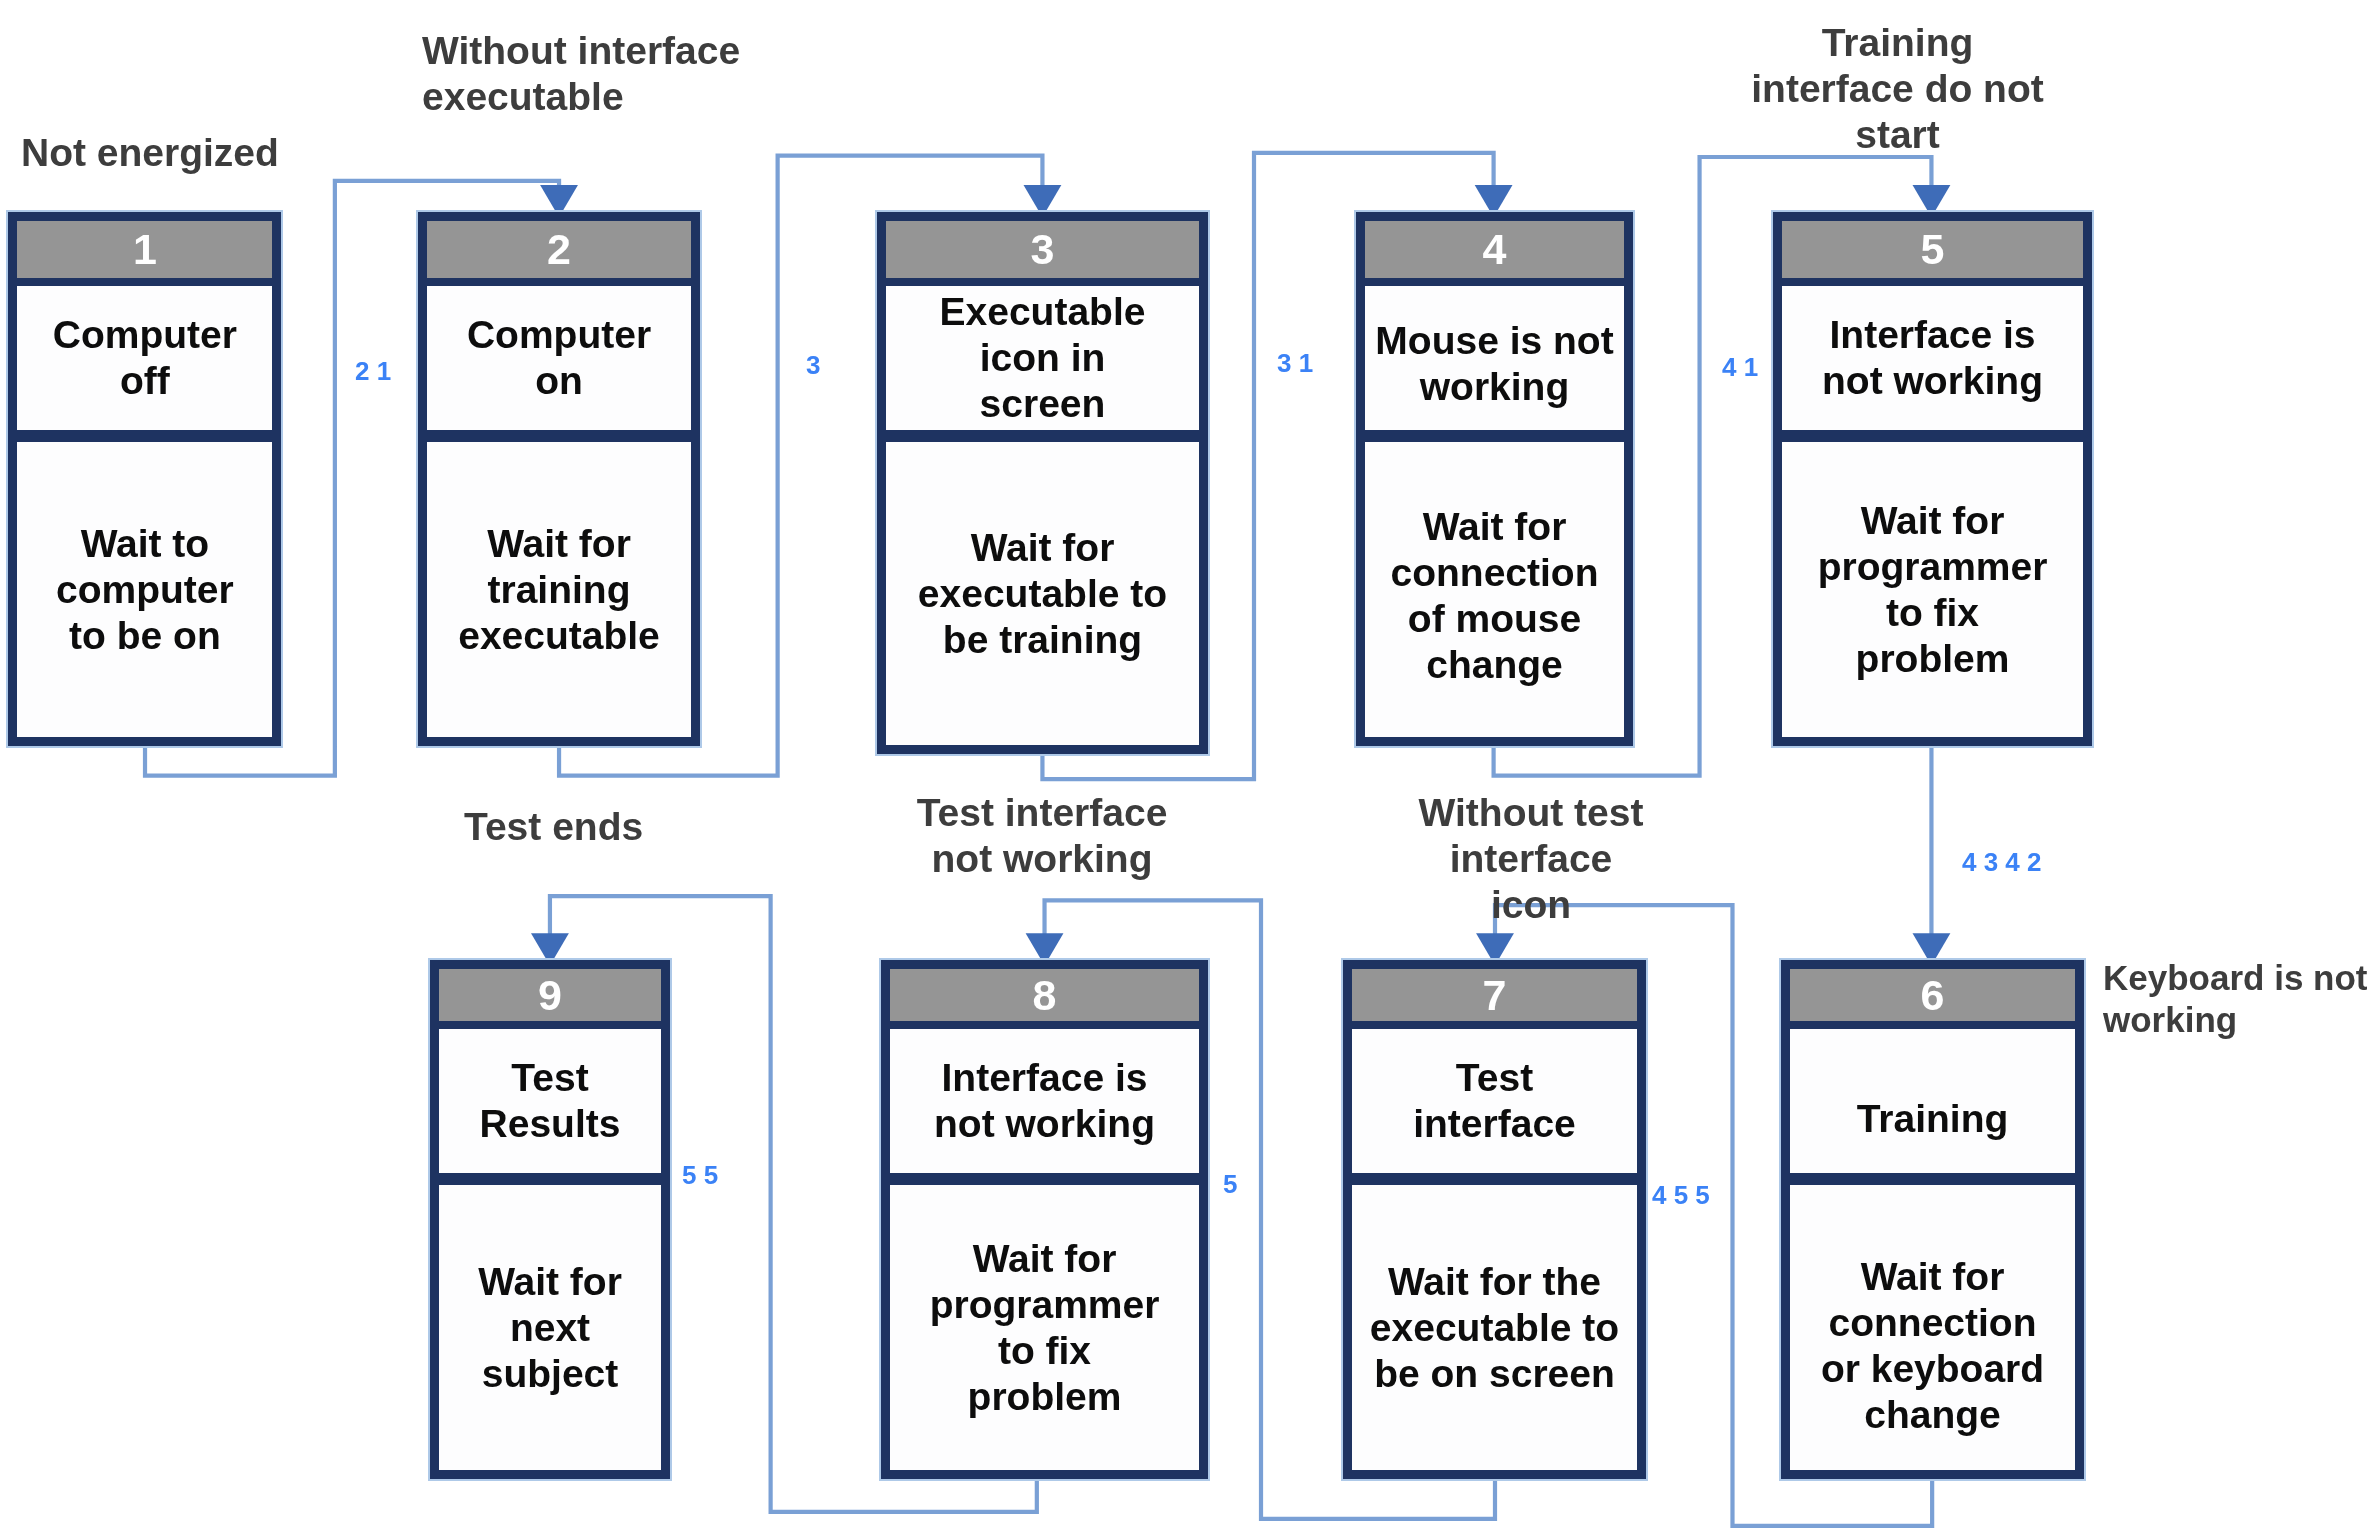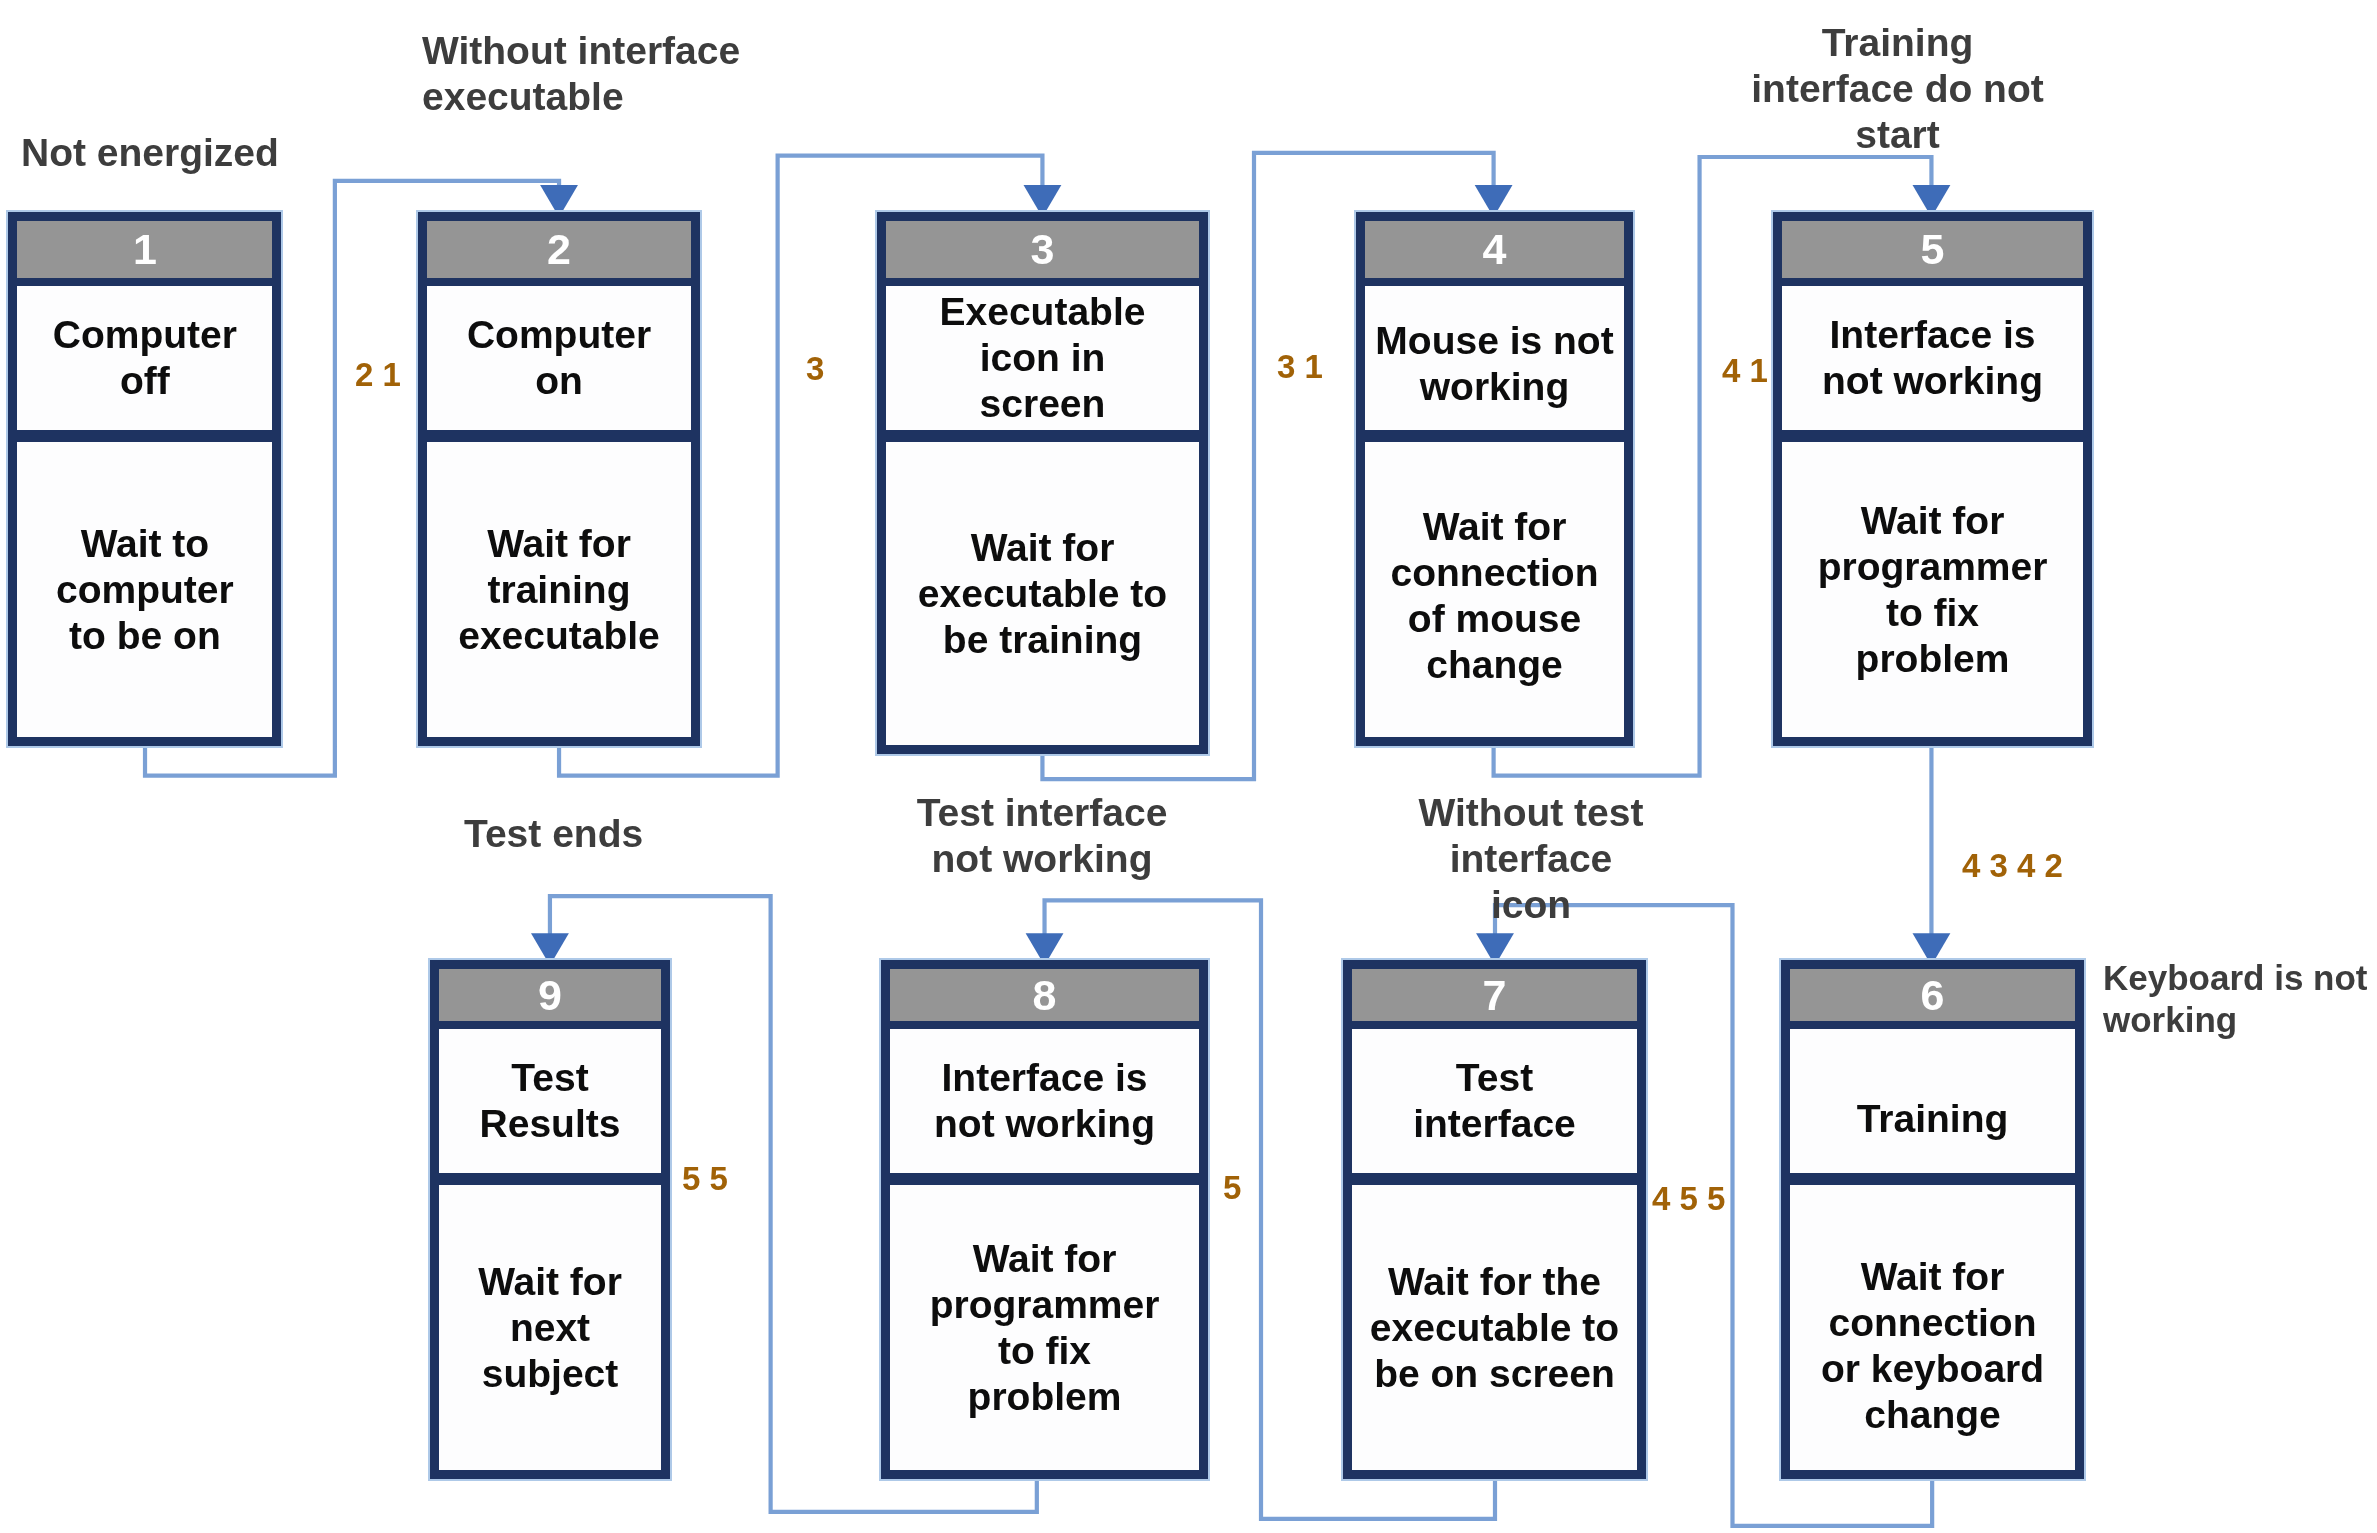--- a/index.html
+++ b/index.html
@@ -43,26 +43,26 @@
   .b7 .state .txt{max-width:231px;}
   .b7 .wait .txt{max-width:294px;}
   .b6 .txt{max-width:256px;margin-top:36px;}
 
   
   .note{position:absolute;color:#3d3d3d;font-weight:bold;font-size:39px;line-height:46px;}
   .note.center{text-align:center;}
   .a1{left:21px;top:130px;}
   .a2{left:422px;top:28px;width:329px;}
   .a3{left:1738px;top:19.6px;width:319px;}
-  .a4{left:464px;top:804px;margin-top:7px;}
+  .a4{left:464px;top:804px;}
   .a5{left:886px;top:790px;width:312px;}
   .a6{left:1410px;top:790px;width:242px;}
   .a7{left:2103px;top:957px;width:273px;font-size:35px;line-height:42px;}
 
-  .elabel{position:absolute;color:#a16207;font-weight:bold;font-size:33px;white-space:pre;}
+  .elabel{position:absolute;color:#3b82f6;font-weight:bold;font-size:26px;white-space:pre;}
   .l21{left:355px;top:356px;}
   .l3{left:806px;top:350px;}
   .l31{left:1277px;top:348px;}
   .l41{left:1722px;top:352px;}
   .l4342{left:1962px;top:827px;margin-top:20px;}
   .l55{left:682px;top:1160px;}
   .l5{left:1223px;top:1169px;}
   .l455{left:1652px;top:1180px;text-align:center;}
 </style>
 </head>

